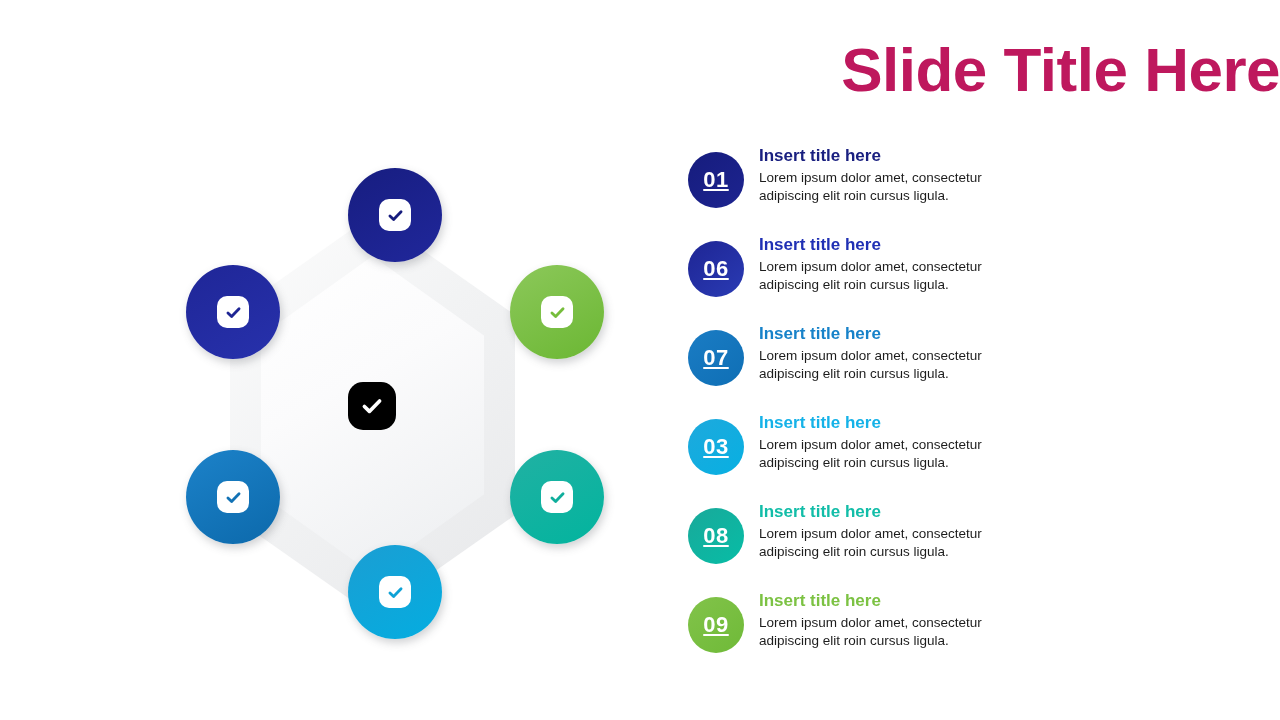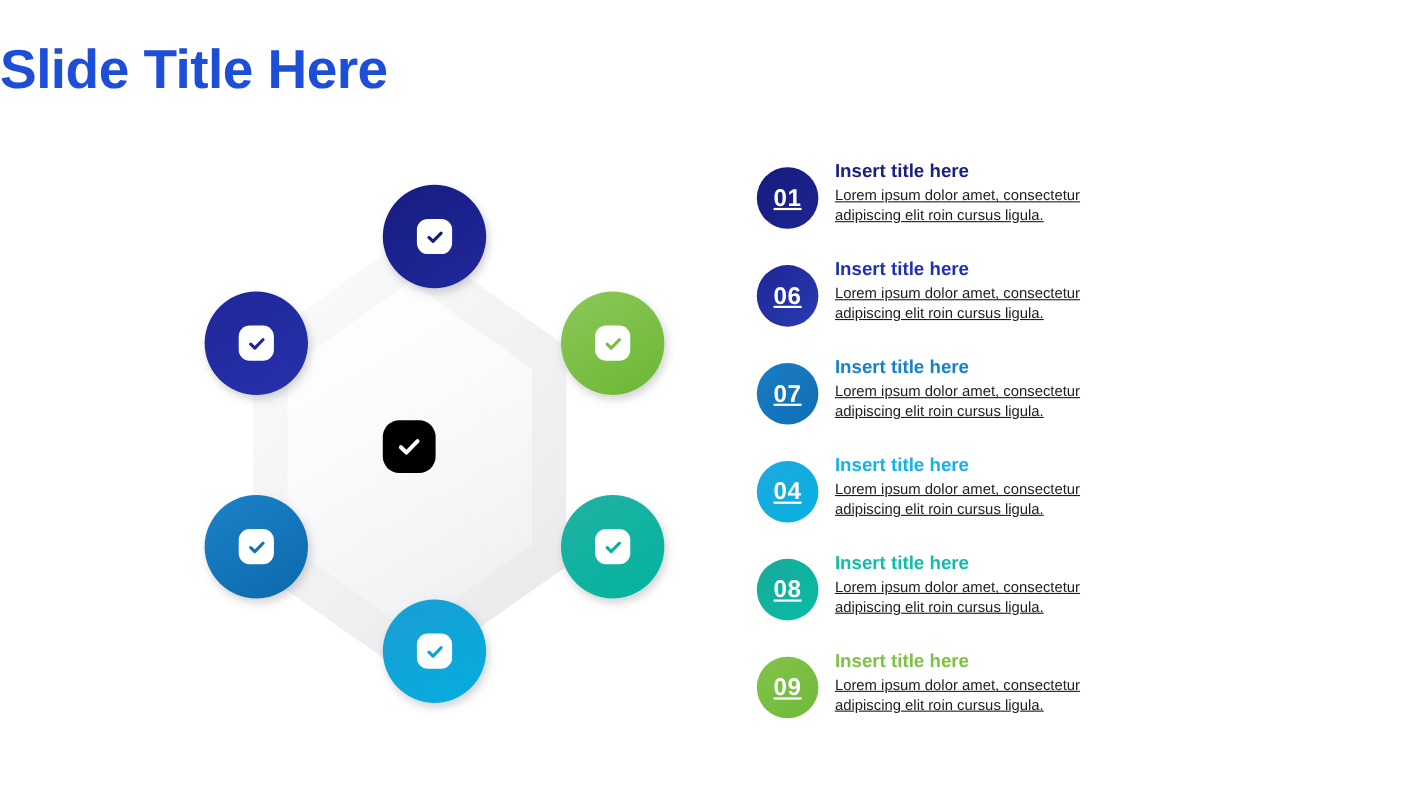--- a/index.html
+++ b/index.html
@@ -14,25 +14,25 @@
     overflow: hidden;
     position: relative;
   }
 
   
   .slide-title {
     position: absolute;
     top: 36px;
     left: 0;
     width: 1280px;
-    text-align: left;
-    font-size: 50px;
+    text-align: right;
+    font-size: 62px;
     font-weight: bold;
     letter-spacing: -0.5px;
-    color: #1d4ed8;
+    color: #be185d;
     line-height: 1.1;
   }
 
   
   .diagram {
     position: absolute;
     left: 155px;
     top: 150px;
     width: 480px;
     height: 520px;
@@ -151,21 +151,20 @@
   .item-title {
     font-size: 17px;
     font-weight: bold;
     line-height: 1.25;
     margin-bottom: 3px;
   }
   .item-desc {
     font-size: 13.5px;
     color: #1d1d1d;
     line-height: 1.33;
-    text-decoration: underline;
   }
 </style>
 </head>
 <body>
 
 <div class="slide-title">Slide Title Here</div>
 
 <div class="diagram">
 
   <div class="hex-outer"></div>
@@ -248,21 +247,21 @@
 
   <div class="list-item">
     <div class="num-circle" style="background: linear-gradient(140deg, rgb(26, 124, 196) 0%, rgb(15, 111, 181) 100%);">07</div>
     <div class="item-body">
       <div class="item-title" style="color: rgb(23, 130, 201);">Insert title here</div>
       <div class="item-desc">Lorem ipsum dolor amet, consectetur adipiscing elit roin cursus ligula.</div>
     </div>
   </div>
 
   <div class="list-item">
-    <div class="num-circle" style="background: linear-gradient(140deg, rgb(30, 169, 221) 0%, rgb(7, 176, 226) 100%);">04</div>
+    <div class="num-circle" style="background: linear-gradient(140deg, rgb(30, 169, 221) 0%, rgb(7, 176, 226) 100%);">03</div>
     <div class="item-body">
       <div class="item-title" style="color: rgb(21, 178, 232);">Insert title here</div>
       <div class="item-desc">Lorem ipsum dolor amet, consectetur adipiscing elit roin cursus ligula.</div>
     </div>
   </div>
 
   <div class="list-item">
     <div class="num-circle" style="background: linear-gradient(140deg, rgb(25, 169, 154) 0%, rgb(7, 189, 166) 100%);">08</div>
     <div class="item-body">
       <div class="item-title" style="color: rgb(18, 189, 168);">Insert title here</div>

